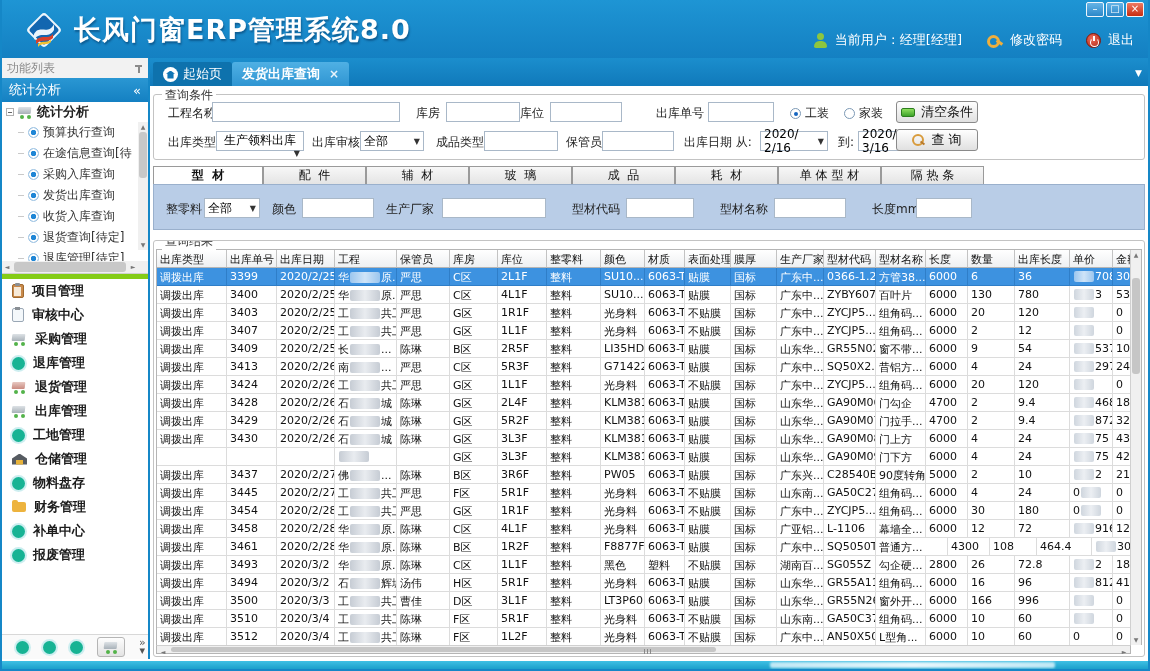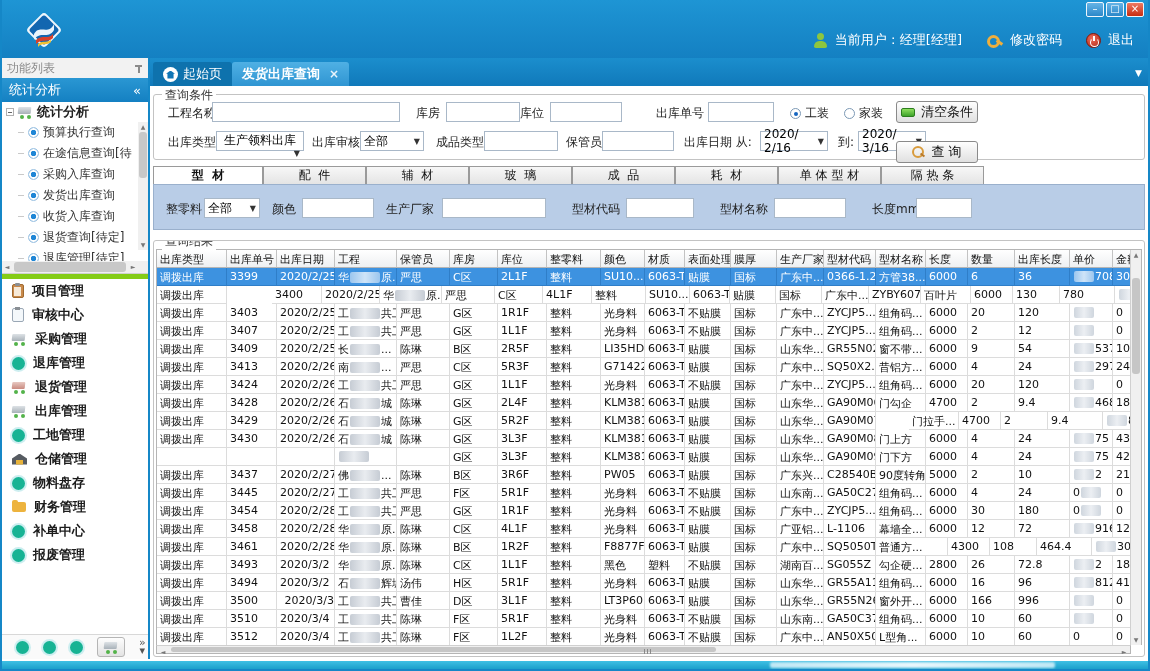--- a/index.html
+++ b/index.html
@@ -135,20 +135,21 @@
   <div class="titlebar">
     <svg class="logo" viewBox="0 0 40 40">
       <g transform="rotate(45 20 20)">
         <rect x="7" y="7" width="26" height="26" rx="4" fill="#eef6fc"></rect>
         <rect x="9" y="9" width="22" height="22" rx="3" fill="#1266b0"></rect>
       </g>
       <path d="M10 24 C16 14,24 26,30 14 L30 20 C24 30,16 20,10 30 Z" fill="#eaf4fb"></path>
       <path d="M12 30 C18 24,24 30,29 24 L29 28 C24 33,18 28,12 34 Z" fill="#d8402a"></path>
       <path d="M14 34 C19 30,24 33,27 30 L27 32 C23 36,18 32,14 37 Z" fill="#f0c030"></path>
     </svg>
+    <div class="app-title">长风门窗ERP管理系统8.0</div>
     <div class="wctrl">
       <div class="wbtn">–</div>
       <div class="wbtn">□</div>
       <div class="wbtn close">×</div>
     </div>
     <div class="userbar">
       <span class="ic ic-user"></span>
       <span>当前用户：经理[经理]</span>
       <span class="gap"></span>
       <span class="ic ic-key"></span>
@@ -337,21 +338,21 @@
         <span class="qlab" style="left:530px;top:39px;">出库日期 从:</span>
         <div class="ddl" style="left:606px;top:36px;width:68px;">
             <span>2020/ 2/16</span>
             <span class="arr">▼</span>
           </div>
         <span class="qlab" style="left:684px;top:39px;">到:</span>
         <div class="ddl" style="left:704px;top:36px;width:68px;">
             <span>2020/ 3/16</span>
             <span class="arr">▼</span>
           </div>
-        <div class="btn" style="left:742px;top:34px;width:82px;height:22px;margin-top:12px;">
+        <div class="btn" style="left:742px;top:34px;width:82px;height:22px;">
           <span class="ic ic-mag"></span>
             <span>查 询</span>
         </div>
       </div>
 
       <div class="matwrap">
         <div class="mtabs" id="mat-tabs">
             <div class="mtab active">型  材</div>
             <div class="mtab">配  件</div>
             <div class="mtab">辅  材</div>
@@ -424,21 +425,21 @@
                   <div class="gc" style="width: 52px;"><span>0366-1.2</span></div>
                   <div class="gc" style="width: 50px;"><span>方管38...</span></div>
                   <div class="gc" style="width: 42px;"><span>6000</span></div>
                   <div class="gc" style="width: 47px;"><span>6</span></div>
                   <div class="gc" style="width: 55px;"><span>36</span></div>
                   <div class="gc" style="width: 43px;"><span class="bp"></span><span>708</span></div>
                   <div class="gc" style="width: 30px;"><span>308</span></div>
                 </div>
                 <div class="grow">
                   <div class="gc" style="width: 70px;"><span>调拨出库</span></div>
-                  <div class="gc" style="width: 50px; margin-left: 45px;"><span>3400</span></div>
+                  <div class="gc" style="width: 50px;"><span>3400</span></div>
                   <div class="gc" style="width: 58px;"><span>2020/2/25</span></div>
                   <div class="gc" style="width: 62px;"><span>华</span><span class="bp bpw"></span><span>原...</span></div>
                   <div class="gc" style="width: 53px;"><span>严思</span></div>
                   <div class="gc" style="width: 48px;"><span>C区</span></div>
                   <div class="gc" style="width: 49px;"><span>4L1F</span></div>
                   <div class="gc" style="width: 54px;"><span>整料</span></div>
                   <div class="gc" style="width: 44px;"><span>SU10...</span></div>
                   <div class="gc" style="width: 40px;"><span>6063-T5</span></div>
                   <div class="gc" style="width: 46px;"><span>贴膜</span></div>
                   <div class="gc" style="width: 46px;"><span>国标</span></div>
@@ -591,21 +592,21 @@
                   <div class="gc" style="width: 53px;"><span>陈琳</span></div>
                   <div class="gc" style="width: 48px;"><span>G区</span></div>
                   <div class="gc" style="width: 49px;"><span>5R2F</span></div>
                   <div class="gc" style="width: 54px;"><span>整料</span></div>
                   <div class="gc" style="width: 44px;"><span>KLM3817</span></div>
                   <div class="gc" style="width: 40px;"><span>6063-T5</span></div>
                   <div class="gc" style="width: 46px;"><span>贴膜</span></div>
                   <div class="gc" style="width: 46px;"><span>国标</span></div>
                   <div class="gc" style="width: 47px;"><span>山东华...</span></div>
                   <div class="gc" style="width: 52px;"><span>GA90M07.</span></div>
-                  <div class="gc" style="width: 50px; margin-left: 33px;"><span>门拉手...</span></div>
+                  <div class="gc" style="width: 50px;"><span>门拉手...</span></div>
                   <div class="gc" style="width: 42px;"><span>4700</span></div>
                   <div class="gc" style="width: 47px;"><span>2</span></div>
                   <div class="gc" style="width: 55px;"><span>9.4</span></div>
                   <div class="gc" style="width: 43px;"><span class="bp"></span><span>872</span></div>
                   <div class="gc" style="width: 30px;"><span>326</span></div>
                 </div>
                 <div class="grow">
                   <div class="gc" style="width: 70px;"><span>调拨出库</span></div>
                   <div class="gc" style="width: 50px;"><span>3430</span></div>
                   <div class="gc" style="width: 58px;"><span>2020/2/26</span></div>
@@ -799,21 +800,21 @@
                   <div class="gc" style="width: 50px;"><span>组角码...</span></div>
                   <div class="gc" style="width: 42px;"><span>6000</span></div>
                   <div class="gc" style="width: 47px;"><span>16</span></div>
                   <div class="gc" style="width: 55px;"><span>96</span></div>
                   <div class="gc" style="width: 43px;"><span class="bp"></span><span>812</span></div>
                   <div class="gc" style="width: 30px;"><span>411</span></div>
                 </div>
                 <div class="grow">
                   <div class="gc" style="width: 70px;"><span>调拨出库</span></div>
                   <div class="gc" style="width: 50px;"><span>3500</span></div>
-                  <div class="gc" style="width: 58px; text-align: right;"><span>2020/3/3</span></div>
+                  <div class="gc" style="width: 58px;"><span>2020/3/3</span></div>
                   <div class="gc" style="width: 62px;"><span>工</span><span class="bp bpw"></span><span>共工程</span></div>
                   <div class="gc" style="width: 53px;"><span>曹佳</span></div>
                   <div class="gc" style="width: 48px;"><span>D区</span></div>
                   <div class="gc" style="width: 49px;"><span>3L1F</span></div>
                   <div class="gc" style="width: 54px;"><span>整料</span></div>
                   <div class="gc" style="width: 44px;"><span>LT3P60</span></div>
                   <div class="gc" style="width: 40px;"><span>6063-T5</span></div>
                   <div class="gc" style="width: 46px;"><span>贴膜</span></div>
                   <div class="gc" style="width: 46px;"><span>国标</span></div>
                   <div class="gc" style="width: 47px;"><span>山东华...</span></div>

